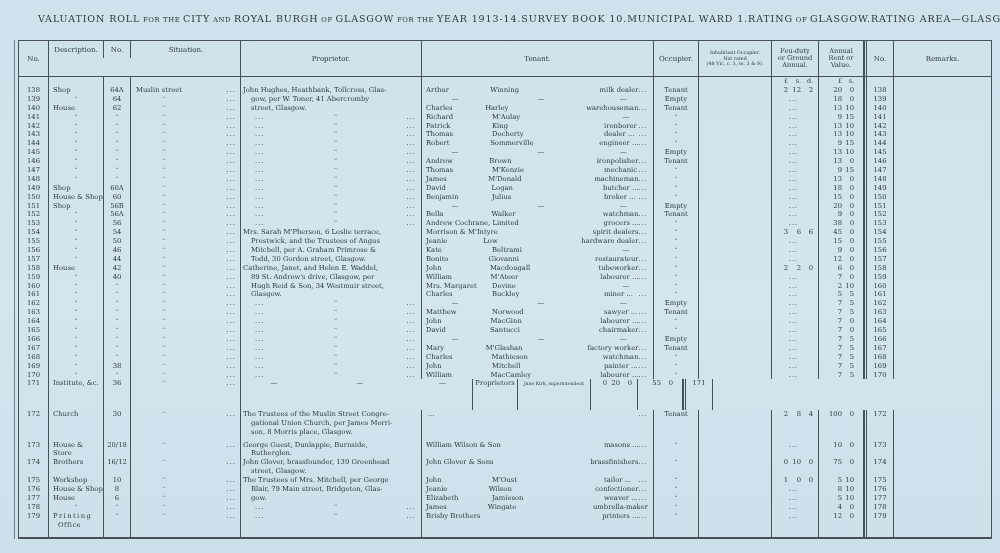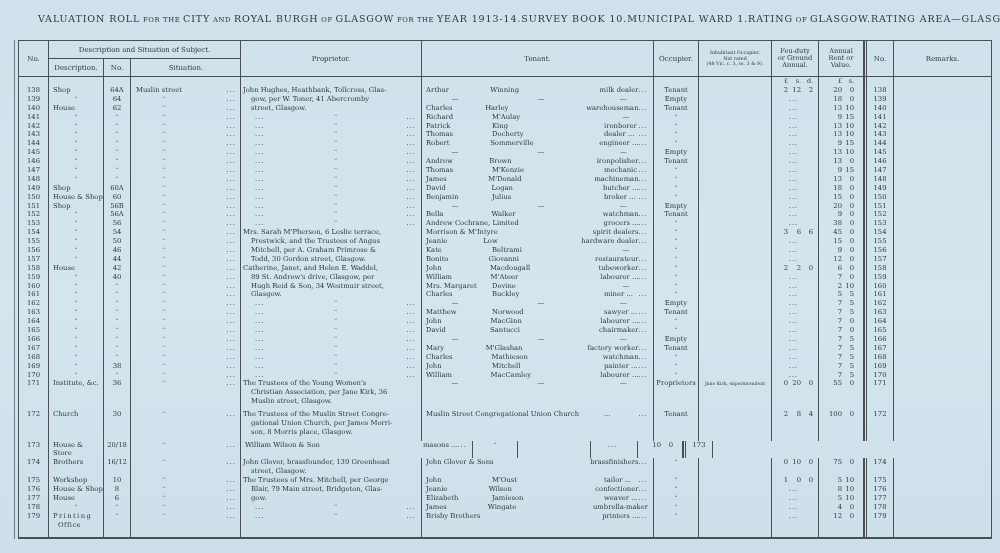--- a/index.html
+++ b/index.html
@@ -101,21 +101,20 @@
     <span class="tseg"><span class="tb">MUNICIPAL WARD 1.</span></span>
     <span class="tseg"><span class="tb">RATING</span><span class="ts"> OF </span><span class="tb">GLASGOW.</span></span>
     <span class="tseg"><span class="tb">RATING AREA—GLASGOW.</span></span>
   </div>
 
 <div class="vtable">
 
   <div class="hrow">
     <div class="c n1 hc">No.</div>
     <div class="dg">
-      <div class="dg-top">Description and Situation of Subject.</div>
       <div class="dg-bot">
         <div class="c de hc">Description.</div>
         <div class="c sn hc">No.</div>
         <div class="c si hc" style="justify-content:center">Situation.</div>
       </div>
     </div>
     <div class="c pr hc">Proprietor.</div>
     <div class="c te hc" style="justify-content:center">Tenant.</div>
     <div class="c oc hc">Occupier.</div>
     <div class="c inh h3">
@@ -1274,25 +1273,20 @@
       <div class="drow" style="height: 30.6px;">
         <div class="c n1 ctr">171</div>
         <div class="c de">
           <span class="txt">Institute, &amp;c.</span>
         </div>
         <div class="c sn">36</div>
         <div class="c si">
           <span class="dit" style="margin-left:26px">”</span>
           <span class="dots">...</span>
         </div>
-        <div class="c pr">
-          <div class="pline p0">The Trustees of the Young Women's</div>
-          <div class="pline">Christian Association, per Jane Kirk, 36</div>
-          <div class="pline">Muslin street, Glasgow.</div>
-        </div>
         <div class="c te tdash">
           <span class="s1 dash">—</span>
           <span class="s2 dash">—</span>
           <span class="s3 dash">—</span>
         </div>
         <div class="c oc">Proprietors</div>
         <div class="c inh"><span class="tiny">Jane Kirk, superintendent</span></div>
         <div class="c fe">
           <i class="fa">0</i>
           <i class="fb">20</i>
@@ -1314,21 +1308,20 @@
         <div class="c si">
           <span class="dit" style="margin-left:26px">”</span>
           <span class="dots">...</span>
         </div>
         <div class="c pr">
           <div class="pline p0">The Trustees of the Muslin Street Congre-</div>
           <div class="pline">gational Union Church, per James Morri-</div>
           <div class="pline">son, 8 Morris place, Glasgow.</div>
         </div>
         <div class="c te">
-          <span class="tw">Muslin Street Congregational Union Church</span>
           <span class="to">
             <span>...</span>
             <span class="dots">...</span>
           </span>
         </div>
         <div class="c oc">Tenant</div>
         <div class="c inh"></div>
         <div class="c fe">
           <i class="fa">2</i>
           <i class="fb">8</i>
@@ -1343,20 +1336,24 @@
       </div>
       <div class="drow" style="height: 17.8px;">
         <div class="c n1 ctr">173</div>
         <div class="c de">
           <span class="txt">House &amp; Store</span>
         </div>
         <div class="c sn">20/18</div>
         <div class="c si">
           <span class="dit" style="margin-left:26px">”</span>
           <span class="dots">...</span>
+        </div>
+        <div class="c pr">
+          <div class="pline p0">George Guest, Dunlappie, Burnside,</div>
+          <div class="pline">Rutherglen.</div>
         </div>
         <div class="c te">
           <span class="tw">William Wilson &amp; Son</span>
           <span class="to">
             <span>masons ...</span>
             <span class="dots">...</span>
           </span>
         </div>
         <div class="c oc"><span class="dit">”</span></div>
         <div class="c inh"></div>

